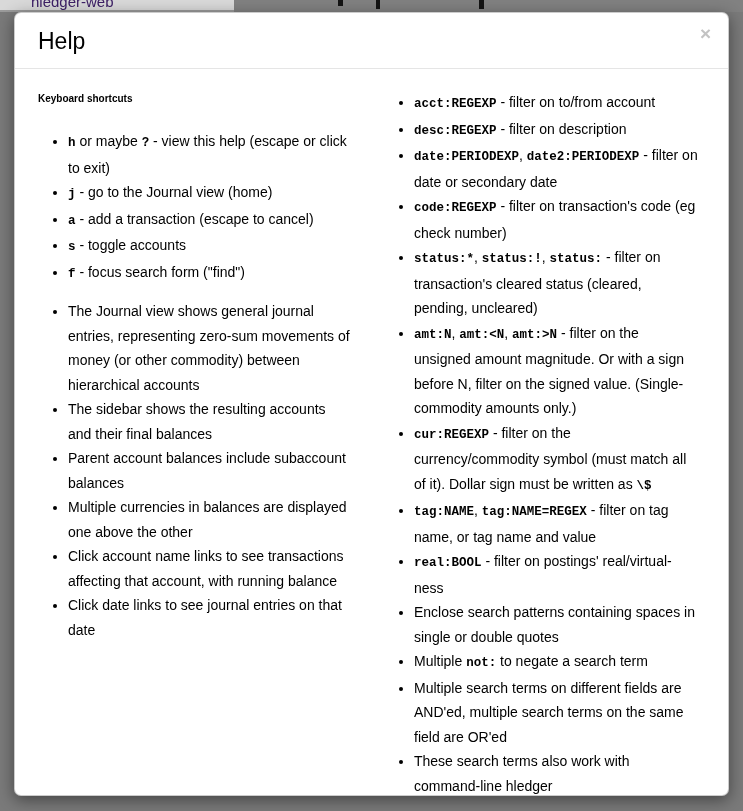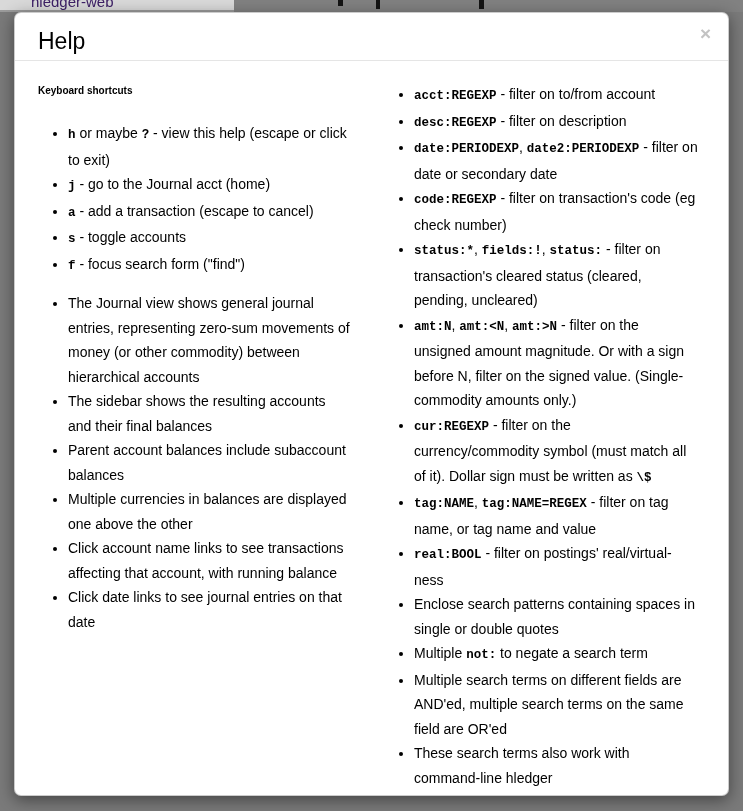--- a/index.html
+++ b/index.html
@@ -30,21 +30,21 @@
   .backdrop{position:absolute;left:0;top:0;width:743px;height:811px;}
 
   
   .modal{
     position:absolute;left:14px;top:12px;width:715px;height:784px;
     background:#fff;border:1px solid rgba(0,0,0,.2);border-radius:7px;
     box-shadow:0 4px 16px rgba(0,0,0,.45);
     box-sizing:border-box;
   }
   .modal-header{
-    position:relative;height:48px;box-sizing:border-box;
+    position:relative;height:56px;box-sizing:border-box;
     padding:15px 20px 12px 23px;
     border-bottom:1px solid #e5e5e5;
   }
   .modal-title{font-size:23px;font-weight:400;line-height:26px;}
   .close-button{
     position:absolute;top:11px;right:17px;
     background:none;border:none;padding:0;margin:0;cursor:pointer;
     font-size:19px;font-weight:700;color:#c3c3c3;line-height:19px;
     font-family:"Liberation Sans", sans-serif;
   }
@@ -87,21 +87,21 @@
   <div class="modal-header">
     <div class="modal-title">Help</div>
     <button class="close-button">×</button>
   </div>
   <div class="modal-body">
     <div class="col">
         <div>
           <div class="section-heading">Keyboard shortcuts</div>
           <ul class="bullet-list">
             <li><span class="code">h</span><span class="txt"> or maybe </span><span class="code">?</span><span class="txt"> - view this help (escape or click to exit)</span></li>
-            <li><span class="code">j</span><span class="txt"> - go to the Journal acct (home)</span></li>
+            <li><span class="code">j</span><span class="txt"> - go to the Journal view (home)</span></li>
             <li><span class="code">a</span><span class="txt"> - add a transaction (escape to cancel)</span></li>
             <li><span class="code">s</span><span class="txt"> - toggle accounts</span></li>
             <li><span class="code">f</span><span class="txt"> - focus search form ("find")</span></li>
           </ul>
         </div>
         <div>
           <ul class="bullet-list">
             <li><span class="txt">The Journal view shows general journal entries, representing zero-sum movements of money (or other commodity) between hierarchical accounts</span></li>
             <li><span class="txt">The sidebar shows the resulting accounts and their final balances</span></li>
             <li><span class="txt">Parent account balances include subaccount balances</span></li>
@@ -111,21 +111,21 @@
           </ul>
         </div>
       </div>
     <div class="col">
         <div>
           <ul class="bullet-list">
             <li><span class="code">acct:REGEXP</span><span class="txt"> - filter on to/from account</span></li>
             <li><span class="code">desc:REGEXP</span><span class="txt"> - filter on description</span></li>
             <li><span class="code">date:PERIODEXP</span><span class="txt">, </span><span class="code">date2:PERIODEXP</span><span class="txt"> - filter on date or secondary date</span></li>
             <li><span class="code">code:REGEXP</span><span class="txt"> - filter on transaction's code (eg check number)</span></li>
-            <li><span class="code">status:*</span><span class="txt">, </span><span class="code">fields:!</span><span class="txt">, </span><span class="code">status:</span><span class="txt"> - filter on transaction's cleared status (cleared, pending, uncleared)</span></li>
+            <li><span class="code">status:*</span><span class="txt">, </span><span class="code">status:!</span><span class="txt">, </span><span class="code">status:</span><span class="txt"> - filter on transaction's cleared status (cleared, pending, uncleared)</span></li>
             <li><span class="code">amt:N</span><span class="txt">, </span><span class="code">amt:&lt;N</span><span class="txt">, </span><span class="code">amt:&gt;N</span><span class="txt"> - filter on the unsigned amount magnitude. Or with a sign before N, filter on the signed value. (Single-commodity amounts only.)</span></li>
             <li><span class="code">cur:REGEXP</span><span class="txt"> - filter on the currency/commodity symbol (must match all of it). Dollar sign must be written as </span><span class="code">\$</span></li>
             <li><span class="code">tag:NAME</span><span class="txt">, </span><span class="code">tag:NAME=REGEX</span><span class="txt"> - filter on tag name, or tag name and value</span></li>
             <li><span class="code">real:BOOL</span><span class="txt"> - filter on postings' real/virtual-ness</span></li>
             <li><span class="txt">Enclose search patterns containing spaces in single or double quotes</span></li>
             <li><span class="txt">Multiple </span><span class="code">not:</span><span class="txt"> to negate a search term</span></li>
             <li><span class="txt">Multiple search terms on different fields are AND'ed, multiple search terms on the same field are OR'ed</span></li>
             <li><span class="txt">These search terms also work with command-line hledger</span></li>
           </ul>
         </div>

